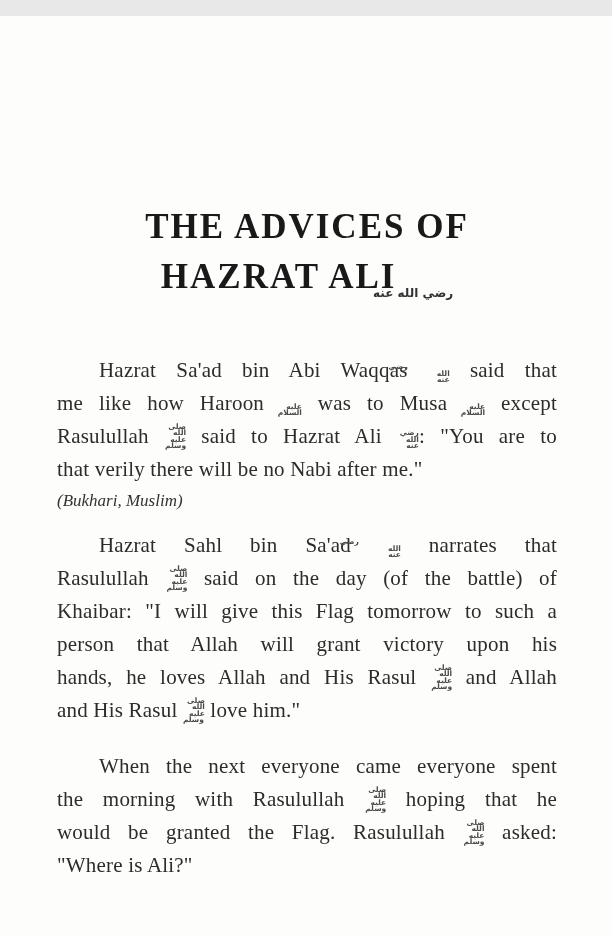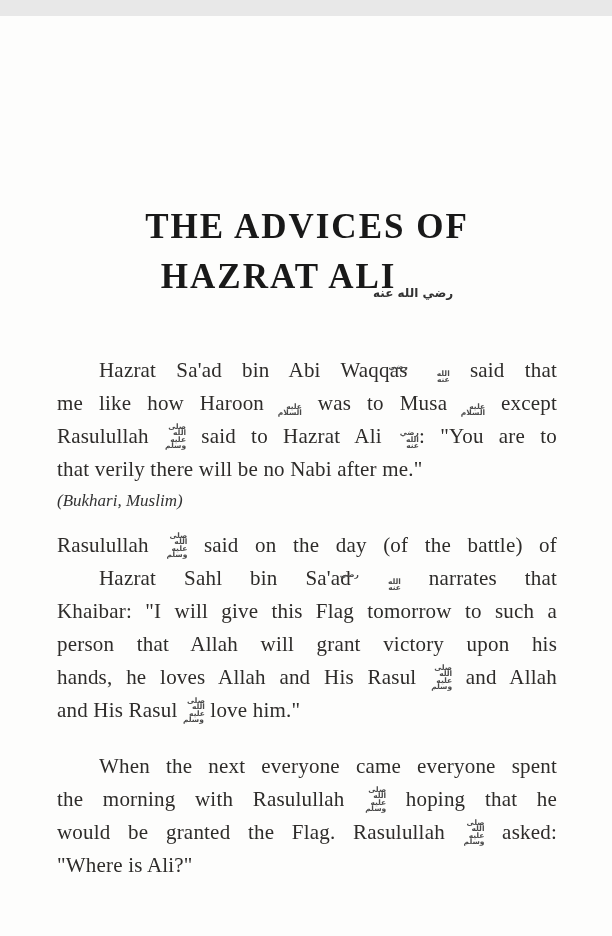--- a/index.html
+++ b/index.html
@@ -83,22 +83,22 @@
     <div class="para">
         <div class="line indent">Hazrat Sa'ad bin Abi Waqqas <span class="mark">رضي الله عنه</span> said that</div>
         <div class="line">me like how Haroon <span class="mark">عليه السلام</span> was to Musa <span class="mark">عليه السلام</span> except</div>
         <div class="line">Rasulullah <span class="mark">صلى الله عليه وسلم</span> said to Hazrat Ali <span class="mark">رضي الله عنه</span>: "You are to</div>
         <div class="line last">that verily there will be no Nabi after me."</div>
       </div>
 
     <div class="citation">(Bukhari, Muslim)</div>
 
     <div class="para">
+        <div class="line indent">Hazrat Sahl bin Sa'ad <span class="mark">رضي الله عنه</span> narrates that</div>
         <div class="line">Rasulullah <span class="mark">صلى الله عليه وسلم</span> said on the day (of the battle) of</div>
-        <div class="line indent">Hazrat Sahl bin Sa'ad <span class="mark">رضي الله عنه</span> narrates that</div>
         <div class="line">Khaibar: "I will give this Flag tomorrow to such a</div>
         <div class="line">person that Allah will grant victory upon his</div>
         <div class="line">hands, he loves Allah and His Rasul <span class="mark">صلى الله عليه وسلم</span> and Allah</div>
         <div class="line last">and His Rasul <span class="mark">صلى الله عليه وسلم</span> love him."</div>
       </div>
 
     <div class="para">
         <div class="line indent">When the next everyone came everyone spent</div>
         <div class="line">the morning with Rasulullah <span class="mark">صلى الله عليه وسلم</span> hoping that he</div>
         <div class="line">would be granted the Flag. Rasulullah <span class="mark">صلى الله عليه وسلم</span> asked:</div>

